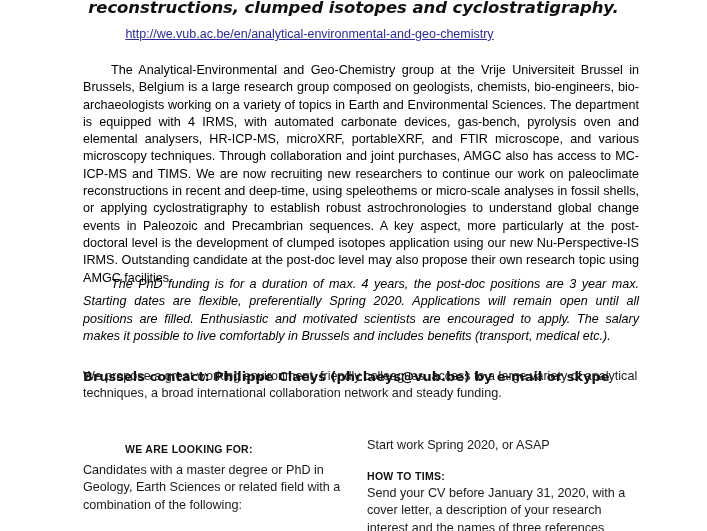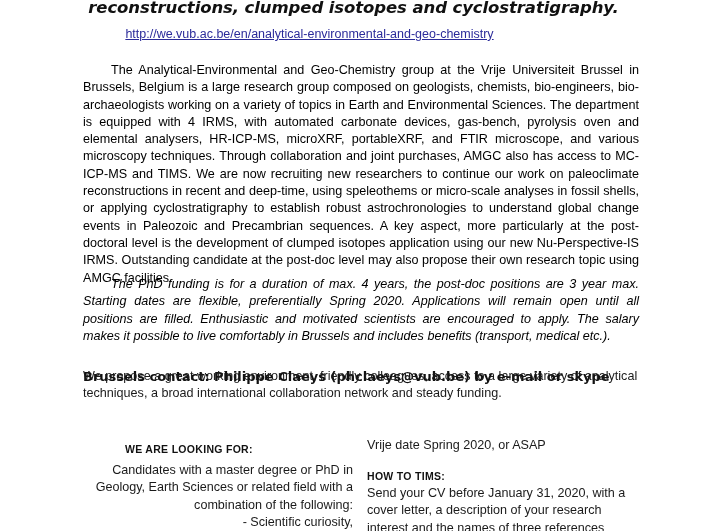--- a/index.html
+++ b/index.html
@@ -7,21 +7,21 @@
   .title { position:absolute; left:0; top:-2px; width:707px; text-align:center; font-family:"DejaVu Sans", sans-serif; font-weight:bold; font-style:italic; font-size:16.5px; color:#111; white-space:nowrap; letter-spacing:-0.1px; }
   .link { position:absolute; left:0; top:27px; width:619px; text-align:center; font-size:12.5px; color:#2b2b9a; text-decoration:underline; white-space:nowrap; }
   .para { position:absolute; left:83px; width:556px; font-size:12.6px; line-height:17.3px; text-align:justify; color:#000000; }
   .para .indent { display:inline-block; width:28px; }
   .p1 { top:62px; }
   .p2 { top:276px;font-style:italic; }
   .contact { position:absolute; left:83px; top:369px; font-family:"DejaVu Sans", sans-serif; font-weight:bold; font-size:13px; color:#111; white-space:nowrap; }
   .propose { position:absolute; left:83px; top:368px; width:560px; font-size:12.6px; line-height:17.3px; color:#1a1a1a; }
   .h-small { font-size:10.5px; font-weight:bold; letter-spacing:0.3px; color:#111; }
   .looking-h { position:absolute; left:83px; top:443px;margin-left:42px; }
-  .looking-body { position:absolute; left:83px; top:462px; width:270px; font-size:12.6px; line-height:17.3px;text-align:right; }
+  .looking-body { position:absolute; left:83px; top:462px; width:270px; font-size:12.6px; line-height:17.3px; }
   .start { position:absolute; left:367px; top:438px; font-size:12.6px; }
   .apply-h { position:absolute; left:367px; top:470px; }
   .apply-body { position:absolute; left:367px; top:485px; width:270px; font-size:12.6px; line-height:17.3px; }
   .bullet { padding-left:8px; }
 </style>
 </head>
 <body>
 
 <div class="title">reconstructions, clumped isotopes and cyclostratigraphy.</div>
 <a class="link">http://we.vub.ac.be/en/analytical-environmental-and-geo-chemistry</a>
@@ -29,18 +29,17 @@
 <div class="para p1"><span class="indent"></span><span>The Analytical-Environmental and Geo-Chemistry group at the Vrije Universiteit Brussel in Brussels, Belgium is a large research group composed on geologists, chemists, bio-engineers, bio-archaeologists working on a variety of topics in Earth and Environmental Sciences. The department is equipped with 4 IRMS, with automated carbonate devices, gas-bench, pyrolysis oven and elemental analysers, HR-ICP-MS, microXRF, portableXRF, and FTIR microscope, and various microscopy techniques. Through collaboration and joint purchases, AMGC also has access to MC-ICP-MS and TIMS. We are now recruiting new researchers to continue our work on paleoclimate reconstructions in recent and deep-time, using speleothems or micro-scale analyses in fossil shells, or applying cyclostratigraphy to establish robust astrochronologies to understand global change events in Paleozoic and Precambrian sequences. A key aspect, more particularly at the post-doctoral level is the development of clumped isotopes application using our new Nu-Perspective-IS IRMS.  Outstanding candidate at the post-doc level may also propose their own research topic using AMGC facilities.</span></div>
 
 <div class="para p2"><span class="indent"></span><span>The PhD funding is for a duration of max. 4 years, the post-doc positions are 3 year max. Starting dates are flexible, preferentially Spring 2020. Applications will remain open until all positions are filled. Enthusiastic and motivated scientists are encouraged to apply. The salary makes it possible to live comfortably in Brussels and includes benefits (transport, medical etc.).</span></div>
 
 <div class="contact">Brussels contact: Philippe Claeys (phclaeys@vub.be) by e-mail or skype</div>
 <div class="propose">We propose a great working environment, friendly colleagues, access to a large variety of analytical techniques, a broad international collaboration network and steady funding.</div>
 
 <div class="h-small looking-h">WE ARE LOOKING FOR:</div>
 <div class="looking-body">
   <div>Candidates with a master degree or PhD in Geology, Earth Sciences or related field with a combination of the following:</div>
-  <div class="bullet">- Scientific curiosity,</div>
 </div>
 
-<div class="start">Vrije date Spring 2020, or ASAP</div>
+<div class="start">Start work Spring 2020, or ASAP</div>
 <div class="h-small apply-h">HOW TO TIMS:</div>
 <div class="apply-body">Send your CV before January 31, 2020, with a cover letter, a description of your research interest and the names of three references</div>
 
 </body></html>

